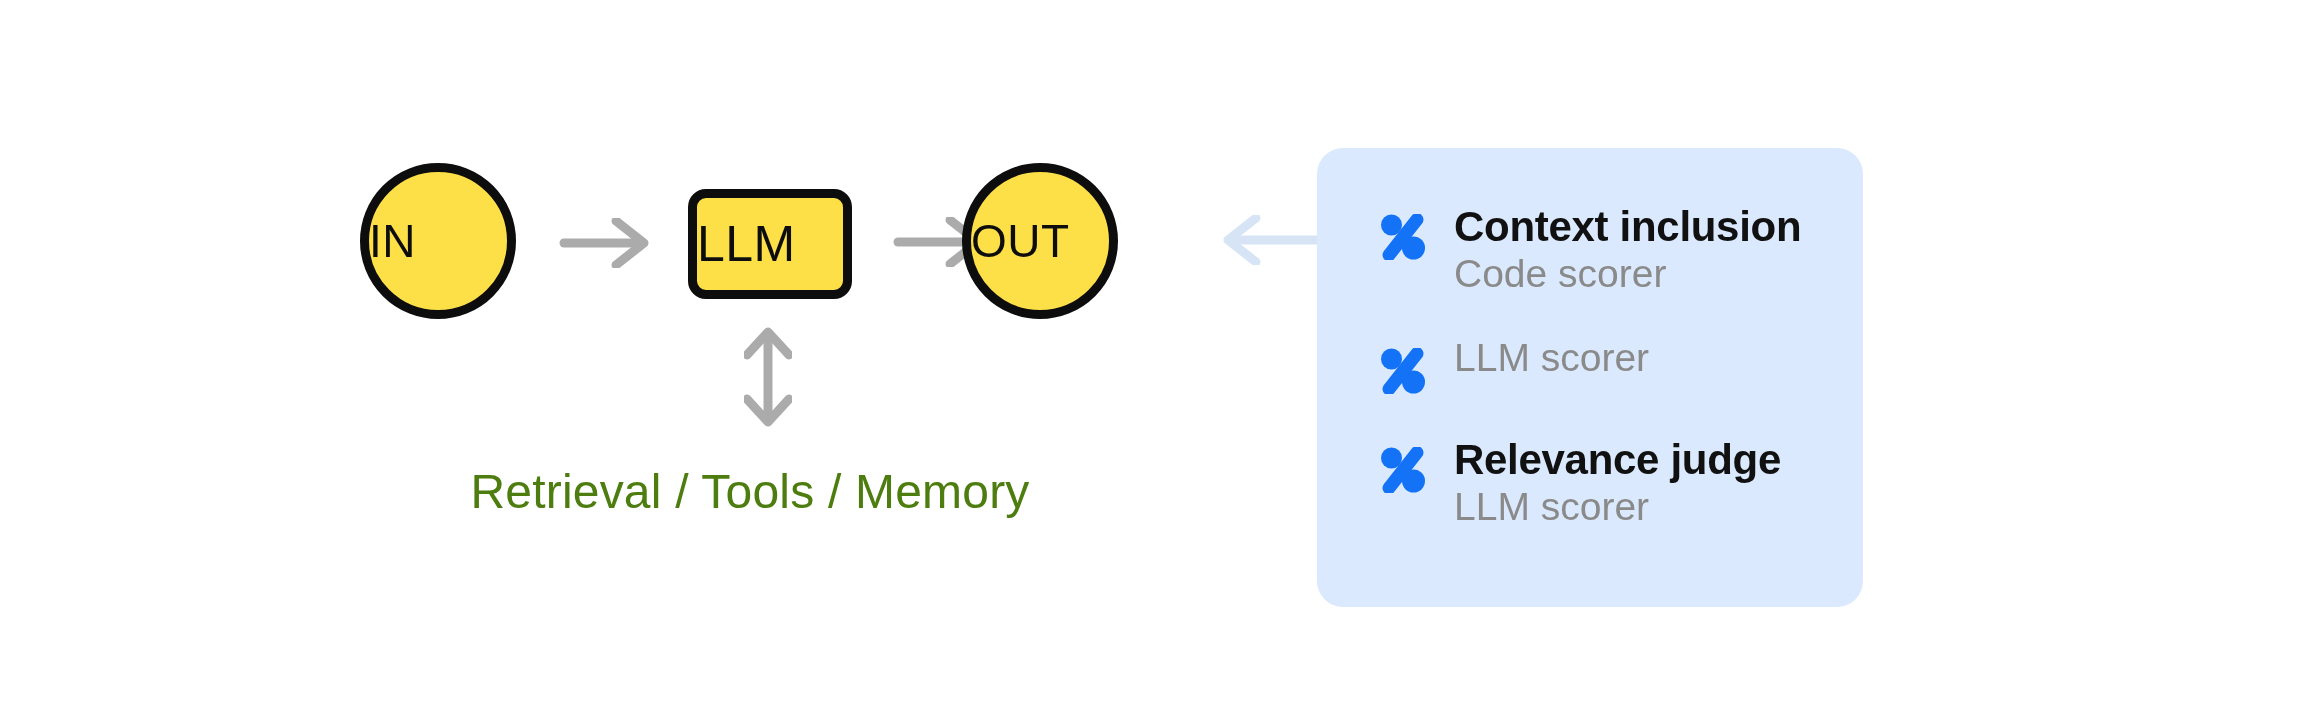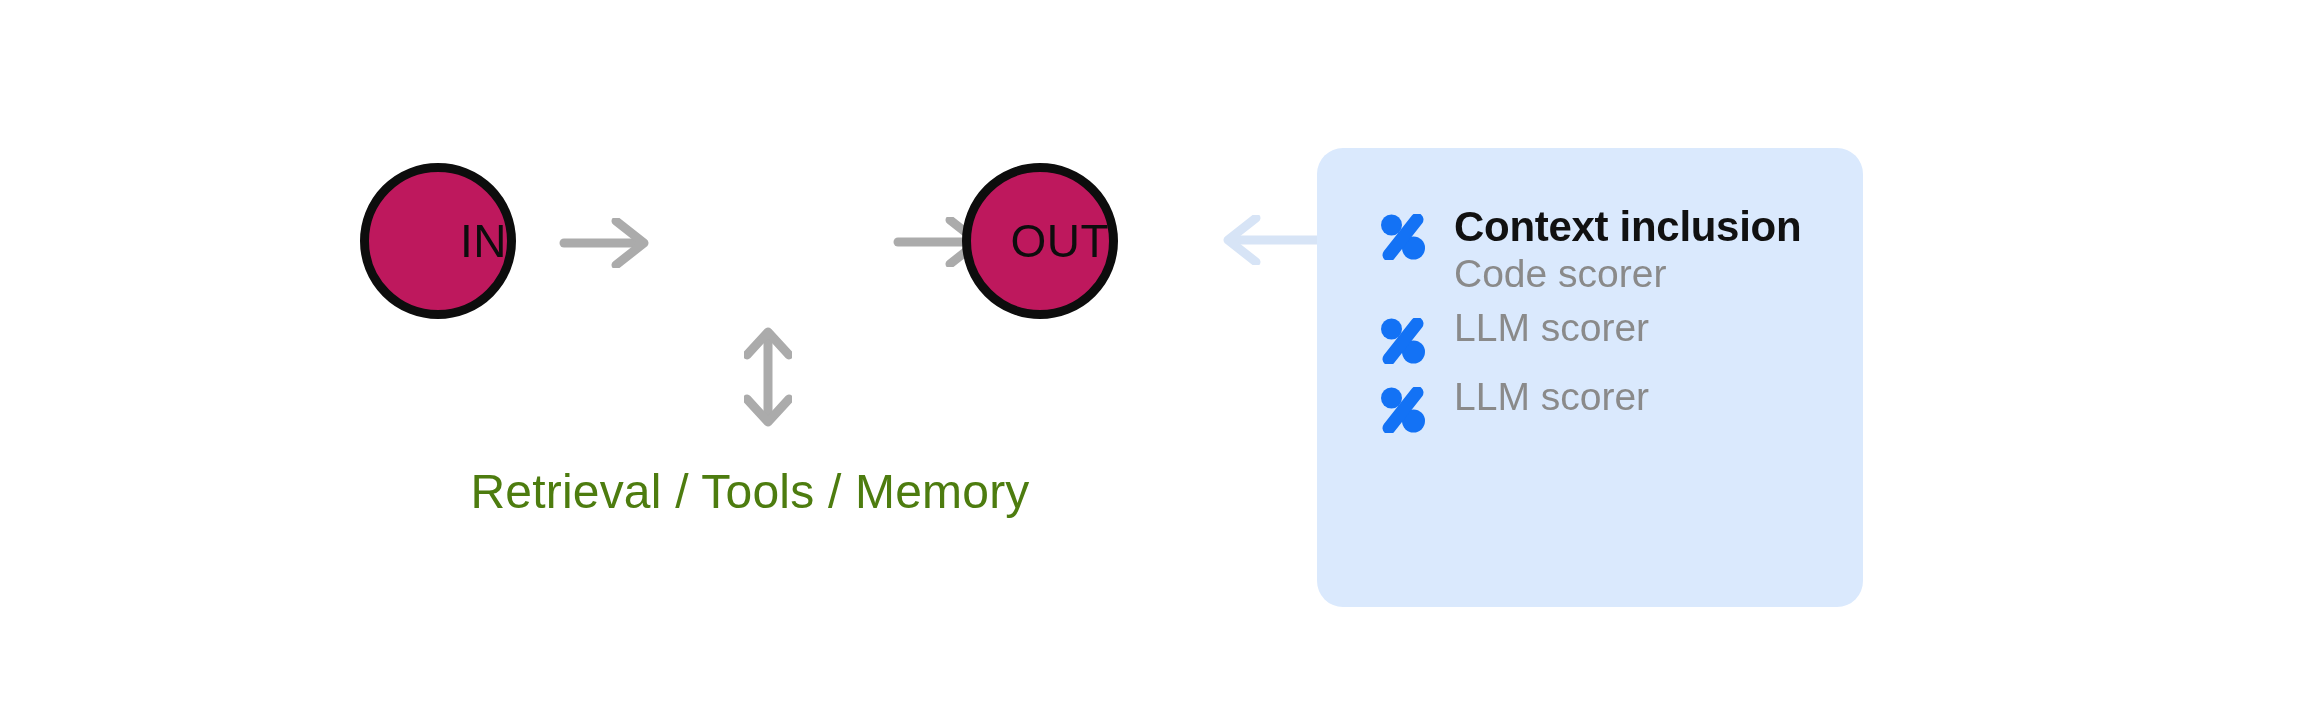--- a/index.html
+++ b/index.html
@@ -20,22 +20,22 @@
     position: relative;
     width: 2318px;
     height: 720px;
     background: #ffffff;
     overflow: hidden;
   }
   .node {
     position: absolute;
     display: flex;
     align-items: center;
-    justify-content: flex-end;
-    background: #be185d;
+    justify-content: flex-start;
+    background: #fde047;
     border: 9px solid var(--ink);
     font-weight: 500;
     letter-spacing: 0.5px;
     color: var(--ink);
   }
   .node.circle {
     width: 156px;
     height: 156px;
     border-radius: 50%;
     font-size: 46px;
@@ -72,21 +72,21 @@
     position: absolute;
     left: 1317px;
     top: 148px;
     width: 546px;
     height: 459px;
     background: var(--panel-bg);
     border-radius: 26px;
     padding: 54px 56px 54px 64px;
     display: flex;
     flex-direction: column;
-    gap: 11px;
+    gap: 41px;
   }
   .scorer-item {
     display: flex;
     align-items: flex-start;
   }
   .scorer-icon {
     flex: 0 0 auto;
     width: 44px;
     height: 46px;
     margin-top: 12px;
@@ -116,20 +116,23 @@
     <span>IN</span>
   </div>
 
   <svg class="arrow" id="arrow-in-llm" width="94" height="50" viewBox="0 0 94 50" aria-hidden="true">
     <g fill="none" stroke="#ababab" stroke-width="9" stroke-linecap="round" stroke-linejoin="round">
       <line x1="8" y1="25" x2="84" y2="25"></line>
       <polyline points="60,3 88,25 60,47"></polyline>
     </g>
   </svg>
 
+  <div class="node box" id="llm-node">
+    <span>LLM</span>
+  </div>
 
   <svg class="arrow" id="arrow-llm-out" width="94" height="50" viewBox="0 0 94 50" aria-hidden="true">
     <g fill="none" stroke="#ababab" stroke-width="9" stroke-linecap="round" stroke-linejoin="round">
       <line x1="8" y1="25" x2="84" y2="25"></line>
       <polyline points="60,3 88,25 60,47"></polyline>
     </g>
   </svg>
 
   <div class="node circle" id="out-node">
     <span>OUT</span>
@@ -183,18 +186,19 @@
 
     <div class="scorer-item">
       <svg class="scorer-icon" viewBox="0 0 44 46" aria-hidden="true">
         <g fill="#1372f5" stroke="none">
           <circle cx="10.5" cy="11" r="10.5"></circle>
           <circle cx="32.5" cy="34" r="11.5"></circle>
         </g>
         <line x1="36" y1="5.5" x2="8" y2="41" stroke="#1372f5" stroke-width="13" stroke-linecap="round"></line>
       </svg>
       <div class="scorer-text">
+        <span class="scorer-title">Relevance judge</span>
         <span class="scorer-subtitle">LLM scorer</span>
       </div>
     </div>
 
   </div>
 </div>
 
 </body></html>

